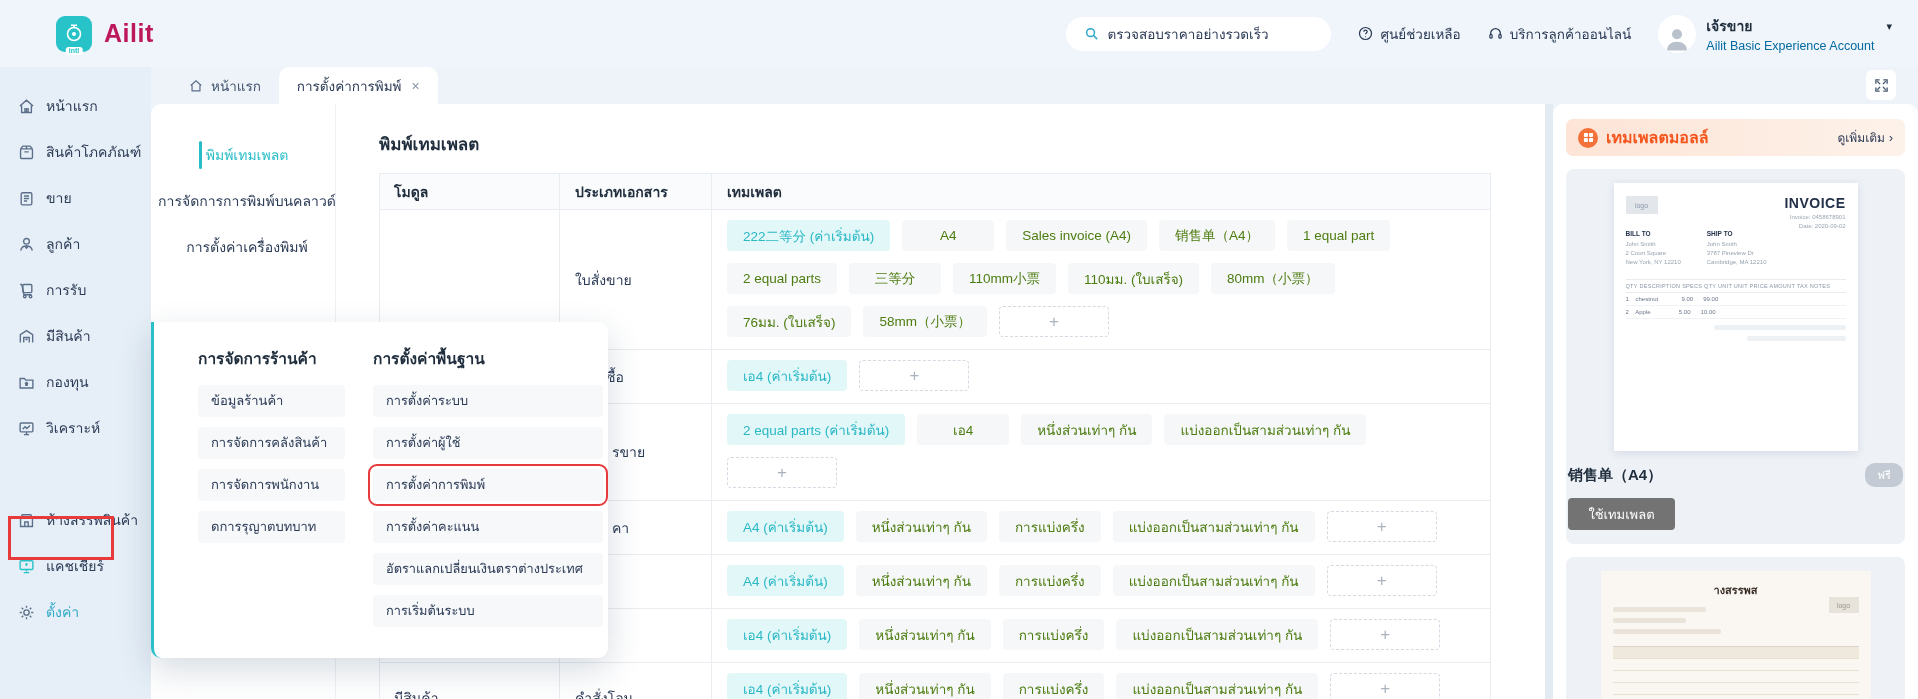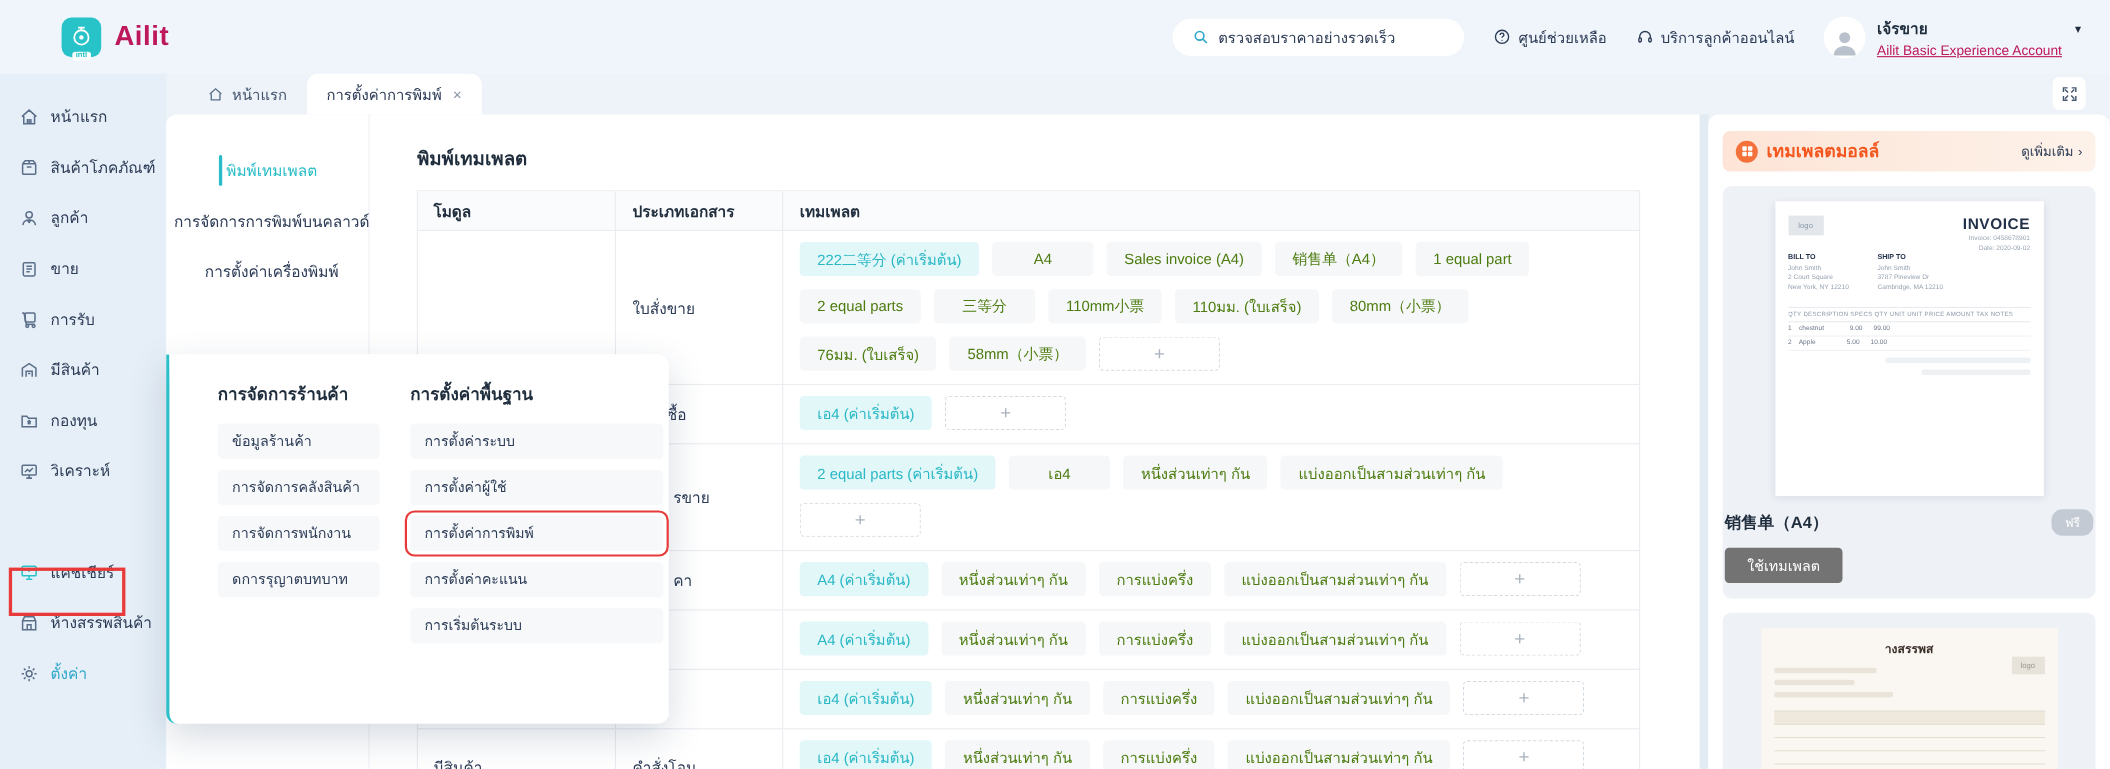--- a/index.html
+++ b/index.html
@@ -23,21 +23,21 @@
     padding:0 3px; border-radius:3px; }
   .brand-name { font-size:25px; font-weight:bold; color:#be185d; letter-spacing:.5px; }
   .header-right { margin-left:auto; display:flex; align-items:center; gap:27px; margin-right:26px; }
   .search-pill { height:34px; min-width:265px; background:#fff; border-radius:17px;
     display:flex; align-items:center; gap:8px; padding:0 18px; font-size:13.5px; color:#2b3a55; cursor:pointer; }
   .hdr-link { display:flex; align-items:center; gap:7px; font-size:13.5px; color:#2b3a55; cursor:pointer; }
   .user-box { display:flex; align-items:center; gap:10px; }
   .avatar { width:38px; height:38px; border-radius:50%; background:#fff;
     display:flex; align-items:flex-end; justify-content:center; overflow:hidden; }
   .user-meta .u-name { font-size:14px; font-weight:bold; color:#1f2d3d; }
-  .user-meta .u-acct { font-size:12.5px; color:#be185d; margin-top:2px;text-decoration:underline; }
+  .user-meta .u-acct { font-size:12.5px; color:#0369a1; margin-top:2px; }
   .caret { font-size:11px; color:#1f2d3d; margin-left:2px; margin-top:-14px; }
 
   
   .sidebar { position:absolute; left:0; top:67px; width:151px; bottom:0; background:#e6eff7; z-index:5; }
   .side-list { list-style:none; padding-top:16px; }
   .side-item { height:46px; display:flex; align-items:center; gap:11px; padding-left:18px;
     font-size:14px; color:#2b3a55; cursor:pointer; white-space:nowrap; }
   .side-item .s-ic { color:#5c6f8a; flex:0 0 auto; }
   .side-item.icon-teal .s-ic { color:#27c3c9; }
   .side-item.active { color:#2fa8c9; }
@@ -222,34 +222,34 @@
           <svg width="17" height="17" viewBox="0 0 16 16" fill="none" stroke="currentColor" stroke-width="1.3">
             <rect x="2.4" y="4.6" width="11.2" height="9" rx="1"></rect>
             <path d="M2.4 4.6 4.6 2h6.8l2.2 2.6M8 2v2.6M6 7.4h4"></path>
           </svg>
         </span>
         <span>สินค้าโภคภัณฑ์</span>
       </li>
       <li class="side-item">
         <span class="s-ic">
           <svg width="17" height="17" viewBox="0 0 16 16" fill="none" stroke="currentColor" stroke-width="1.3">
+            <rect x="3" y="2.6" width="10" height="11.4" rx="1.2"></rect>
+            <path d="M5.6 5.6h4.8M5.6 8h4.8M5.6 10.4h3"></path>
+          </svg>
+        </span>
+        <span>ขาย</span>
+      </li>
+      <li class="side-item">
+        <span class="s-ic">
+          <svg width="17" height="17" viewBox="0 0 16 16" fill="none" stroke="currentColor" stroke-width="1.3">
             <circle cx="8" cy="5" r="2.7"></circle>
             <path d="M2.6 13.8c.4-3 2.6-4.4 5.4-4.4s5 1.4 5.4 4.4M8 8.5v3M6.8 10.2 8 11.5l1.2-1.3"></path>
           </svg>
         </span>
         <span>ลูกค้า</span>
-      </li>
-      <li class="side-item">
-        <span class="s-ic">
-          <svg width="17" height="17" viewBox="0 0 16 16" fill="none" stroke="currentColor" stroke-width="1.3">
-            <rect x="3" y="2.6" width="10" height="11.4" rx="1.2"></rect>
-            <path d="M5.6 5.6h4.8M5.6 8h4.8M5.6 10.4h3"></path>
-          </svg>
-        </span>
-        <span>ขาย</span>
       </li>
       <li class="side-item">
         <span class="s-ic">
           <svg width="17" height="17" viewBox="0 0 16 16" fill="none" stroke="currentColor" stroke-width="1.3">
             <rect x="4.6" y="2.4" width="8.4" height="7.6" rx="1"></rect>
             <path d="M2 2.4h1.6l2 9.6h7.2"></path>
             <circle cx="6.4" cy="13.6" r="1.2"></circle>
             <circle cx="11.8" cy="13.6" r="1.2"></circle>
           </svg>
         </span>
@@ -276,37 +276,37 @@
       <li class="side-item">
         <span class="s-ic">
           <svg width="17" height="17" viewBox="0 0 16 16" fill="none" stroke="currentColor" stroke-width="1.3">
             <rect x="2" y="2.8" width="12" height="8.4" rx="1"></rect>
             <path d="M4.4 8.6 6.6 6.4l1.8 1.6 2.8-2.8M5.6 13.8h4.8M8 11.2v2.6"></path>
           </svg>
         </span>
         <span>วิเคราะห์</span>
       </li>
       <li class="side-spacer"></li>
+      <li class="side-item">
+        <span class="s-ic">
+          <svg width="17" height="17" viewBox="0 0 16 16" fill="none" stroke="currentColor" stroke-width="1.3">
+            <path d="M2.4 6 4 2.6h8L13.6 6v7.6H2.4z"></path>
+            <path d="M2.4 6h11.2M6.4 13.6V9.4h3.2v4.2"></path>
+          </svg>
+        </span>
+        <span>ห้างสรรพสินค้า</span>
+      </li>
       <li class="side-item icon-teal">
         <span class="s-ic">
           <svg width="17" height="17" viewBox="0 0 16 16" fill="none" stroke="currentColor" stroke-width="1.3">
             <rect x="2" y="2.6" width="12" height="8.2" rx="1"></rect>
             <path d="M8 10.8v2M5.4 13.8h5.2M8 5v2.6M6.8 5.8h2.4"></path>
           </svg>
         </span>
         <span>แคชเชียร์</span>
-      </li>
-      <li class="side-item">
-        <span class="s-ic">
-          <svg width="17" height="17" viewBox="0 0 16 16" fill="none" stroke="currentColor" stroke-width="1.3">
-            <path d="M2.4 6 4 2.6h8L13.6 6v7.6H2.4z"></path>
-            <path d="M2.4 6h11.2M6.4 13.6V9.4h3.2v4.2"></path>
-          </svg>
-        </span>
-        <span>ห้างสรรพสินค้า</span>
       </li>
       <li class="side-item active">
         <span class="s-ic">
           <svg width="17" height="17" viewBox="0 0 16 16" fill="none" stroke="currentColor" stroke-width="1.3">
             <circle cx="8" cy="8" r="2.5"></circle>
             <path d="M8 1.6v2M8 12.4v2M1.6 8h2M12.4 8h2M3.5 3.5l1.4 1.4M11.1 11.1l1.4 1.4M12.5 3.5l-1.4 1.4M4.9 11.1l-1.4 1.4"></path>
           </svg>
         </span>
         <span>ตั้งค่า</span>
       </li>
@@ -470,20 +470,21 @@
         <div class="pop-pill">ดการรุญาตบทบาท</div>
       </div>
     </div>
     <div class="pop-col col2">
       <div class="pop-title">การตั้งค่าพื้นฐาน</div>
       <div class="pills">
         <div class="pop-pill">การตั้งค่าระบบ</div>
         <div class="pop-pill">การตั้งค่าผู้ใช้</div>
         <div class="pop-pill redbox">การตั้งค่าการพิมพ์</div>
         <div class="pop-pill">การตั้งค่าคะแนน</div>
+        <div class="pop-pill">อัตราแลกเปลี่ยนเงินตราต่างประเทศ</div>
         <div class="pop-pill">การเริ่มต้นระบบ</div>
       </div>
     </div>
   </div>
 
 <aside class="right-panel">
   <div class="mall-banner">
     <div class="mall-ic">
       <svg width="11" height="11" viewBox="0 0 12 12" fill="#fff">
         <rect x="1" y="1" width="4.4" height="4.4" rx="1"></rect>

